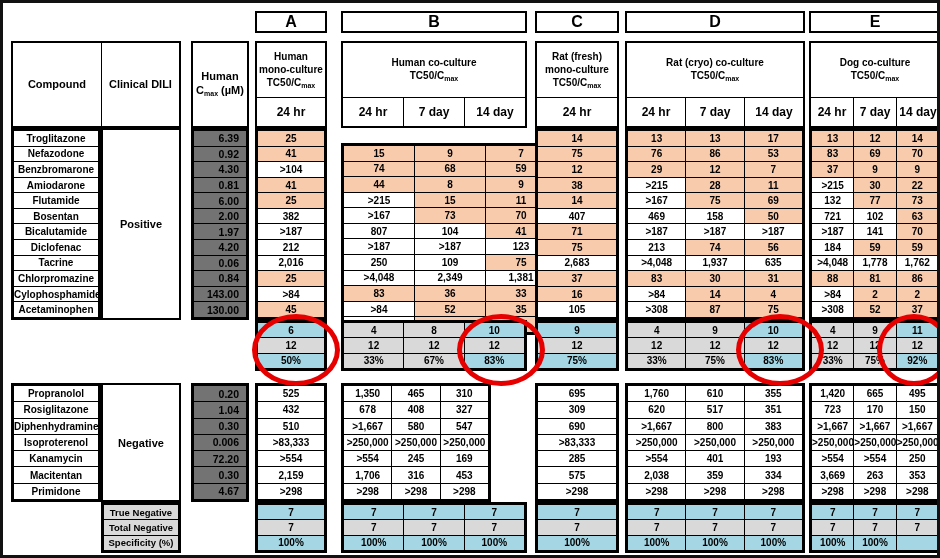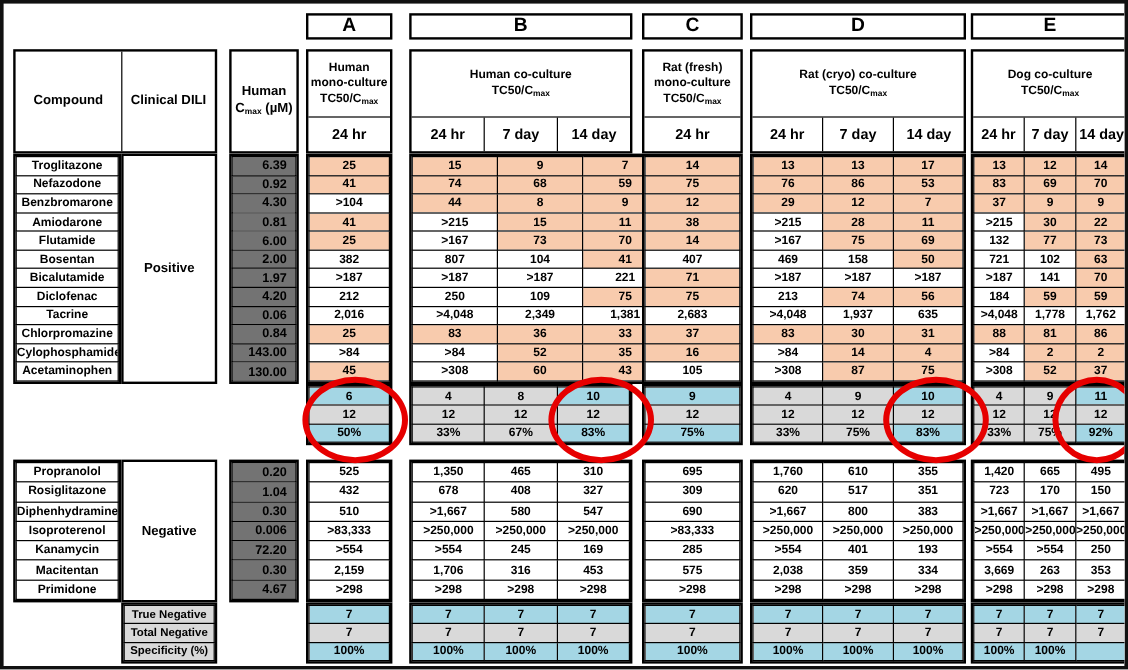--- a/index.html
+++ b/index.html
@@ -245,21 +245,21 @@
           </tr>
           <tr>
             <td class="f-w">&gt;84</td>
           </tr>
           <tr>
             <td class="f-o">45</td>
           </tr>
         </tbody>
       </table>
     </div>
-  <div class="abox fillbox" style="left:338px;top:125px;width:218px;height:192px">
+  <div class="abox fillbox" style="left:338px;top:140px;width:218px;height:192px">
       <table>
         <tbody>
           <tr>
             <td class="f-o">15</td>
             <td class="f-o">9</td>
             <td class="f-o">7</td>
           </tr>
           <tr>
             <td class="f-o">74</td>
             <td class="f-o">68</td>
@@ -281,21 +281,21 @@
             <td class="f-o">70</td>
           </tr>
           <tr>
             <td class="f-w">807</td>
             <td class="f-w">104</td>
             <td class="f-o">41</td>
           </tr>
           <tr>
             <td class="f-w">&gt;187</td>
             <td class="f-w">&gt;187</td>
-            <td class="f-w">221</td>
+            <td class="f-w">123</td>
           </tr>
           <tr>
             <td class="f-w">250</td>
             <td class="f-w">109</td>
             <td class="f-o">75</td>
           </tr>
           <tr>
             <td class="f-w">&gt;4,048</td>
             <td class="f-w">2,349</td>
             <td class="f-w">1,381</td>
@@ -662,21 +662,21 @@
           </tr>
           <tr>
             <td class="f-w">2,159</td>
           </tr>
           <tr>
             <td class="f-w">&gt;298</td>
           </tr>
         </tbody>
       </table>
     </div>
-  <div class="abox fillbox" style="left:338px;top:380px;width:186px;height:119px">
+  <div class="abox fillbox" style="left:338px;top:380px;width:150px;height:119px">
       <table>
         <tbody>
           <tr>
             <td class="f-w">1,350</td>
             <td class="f-w">465</td>
             <td class="f-w">310</td>
           </tr>
           <tr>
             <td class="f-w">678</td>
             <td class="f-w">408</td>

